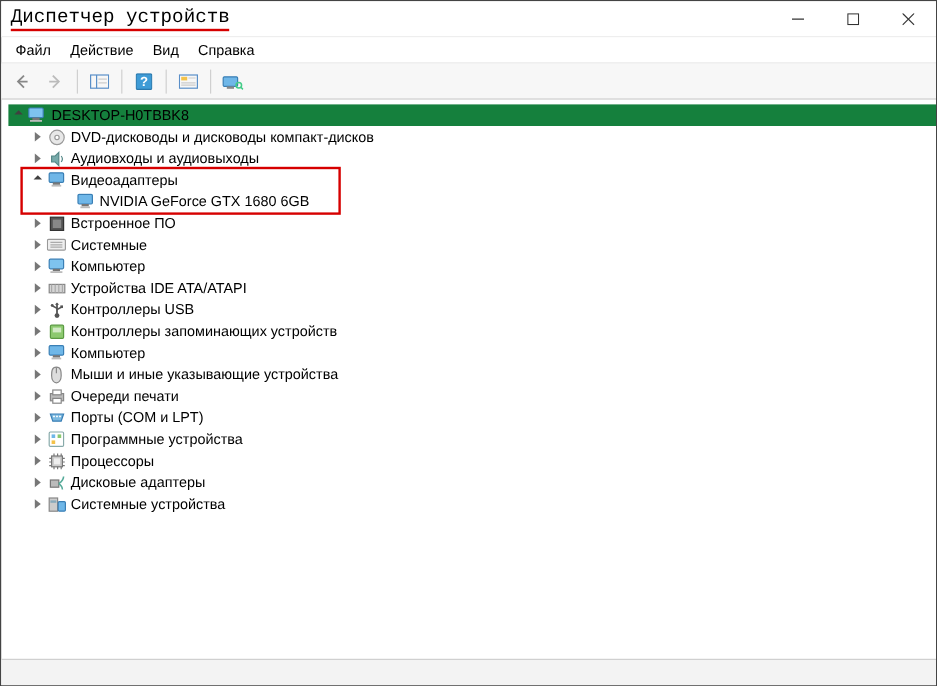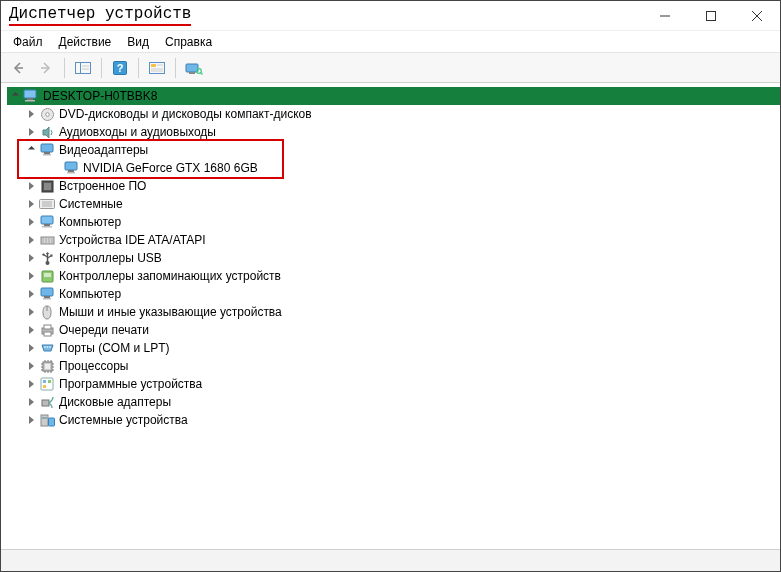--- a/index.html
+++ b/index.html
@@ -384,20 +384,32 @@
         <span class="chev closed"></span>
         <span class="ticon">
           <svg width="15" height="12">
             <path d="M2 3 L13 3 L11 9 L4 9 Z" fill="#7bb9e0" stroke="#3a7fb5"></path>
             <circle cx="5" cy="5" r="0.8" fill="#fff"></circle>
             <circle cx="7.5" cy="5" r="0.8" fill="#fff"></circle>
             <circle cx="10" cy="5" r="0.8" fill="#fff"></circle>
           </svg>
         </span>
         <span class="label">Порты (COM и LPT)</span>
+      </div>
+      <div class="tree-row ind-1">
+        <span class="chev closed"></span>
+        <span class="ticon">
+          <svg width="14" height="14">
+            <rect x="1" y="1" width="12" height="12" rx="1" fill="#fff" stroke="#8aa"></rect>
+            <rect x="3" y="3" width="3" height="3" fill="#6fb7e8"></rect>
+            <rect x="8" y="3" width="3" height="3" fill="#8cc96f"></rect>
+            <rect x="3" y="8" width="3" height="3" fill="#f3c24a"></rect>
+          </svg>
+        </span>
+        <span class="label">Программные устройства</span>
       </div>
       <div class="tree-row ind-1">
         <span class="chev closed"></span>
         <span class="ticon">
           <svg width="15" height="15">
             <rect x="3" y="3" width="9" height="9" fill="#ccc" stroke="#777"></rect>
             <rect x="5" y="5" width="5" height="5" fill="#eee"></rect>
             <line x1="1" y1="5" x2="3" y2="5" stroke="#777"></line>
             <line x1="1" y1="8" x2="3" y2="8" stroke="#777"></line>
             <line x1="1" y1="11" x2="3" y2="11" stroke="#777"></line>
@@ -410,32 +422,20 @@
             <line x1="5" y1="12" x2="5" y2="14" stroke="#777"></line>
             <line x1="8" y1="12" x2="8" y2="14" stroke="#777"></line>
             <line x1="11" y1="12" x2="11" y2="14" stroke="#777"></line>
           </svg>
         </span>
         <span class="label">Процессоры</span>
       </div>
       <div class="tree-row ind-1">
         <span class="chev closed"></span>
         <span class="ticon">
-          <svg width="14" height="14">
-            <rect x="1" y="1" width="12" height="12" rx="1" fill="#fff" stroke="#8aa"></rect>
-            <rect x="3" y="3" width="3" height="3" fill="#6fb7e8"></rect>
-            <rect x="8" y="3" width="3" height="3" fill="#8cc96f"></rect>
-            <rect x="3" y="8" width="3" height="3" fill="#f3c24a"></rect>
-          </svg>
-        </span>
-        <span class="label">Программные устройства</span>
-      </div>
-      <div class="tree-row ind-1">
-        <span class="chev closed"></span>
-        <span class="ticon">
           <svg width="15" height="15">
             <rect x="2" y="5" width="7" height="6" fill="#bbb" stroke="#777"></rect>
             <path d="M9 8 Q13 5 13 2" fill="none" stroke="#5a9" stroke-width="1.3"></path>
             <path d="M9 8 Q12 10 12 13" fill="none" stroke="#5a9" stroke-width="1.3"></path>
           </svg>
         </span>
         <span class="label">Дисковые адаптеры</span>
       </div>
       <div class="tree-row ind-1">
         <span class="chev closed"></span>

